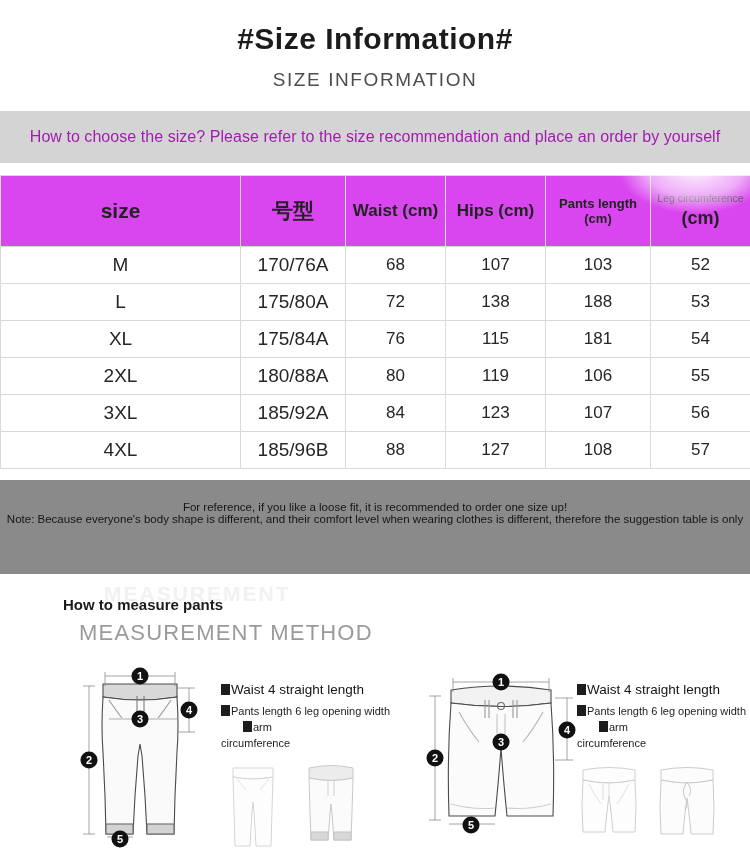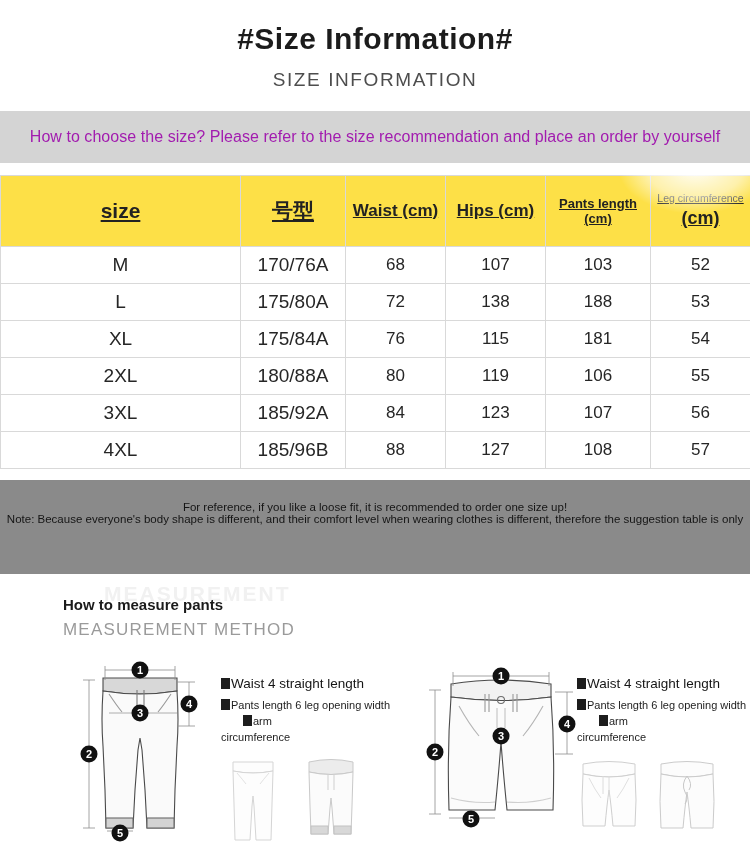--- a/index.html
+++ b/index.html
@@ -61,26 +61,25 @@
     border-collapse: collapse;
     table-layout: fixed;
   }
   table.size-table th,
   table.size-table td {
     border: 1px solid #d9d9d9;
     text-align: center;
     color: #222222;
   }
   table.size-table thead th {
-    background: #fde047;
+    background: #d946ef;
     height: 68px;
     font-weight: bold;
     font-size: 18px;
     vertical-align: middle;
-    text-decoration: underline;
   }
   table.size-table thead th.c0 { font-size: 21px; font-weight: bold; }
   table.size-table thead th.c1 { font-size: 21px; font-weight: bold; }
   table.size-table thead th.c2,
   table.size-table thead th.c3 { font-size: 17px; font-weight: bold; }
   table.size-table thead th.c4 { font-size: 13px; font-weight: bold; }
   table.size-table thead th.c5 { font-size: 18px; font-weight: bold; padding: 0; }
   .th-stack {
     display: flex;
     flex-direction: column;
@@ -141,26 +140,27 @@
     padding: 22px 0 0 63px;
   }
   .measure-title {
     font-size: 15px;
     font-weight: bold;
     color: #1b1b1b;
     position: relative;
     z-index: 2;
   }
   .measure-sub {
-    font-size: 17px;
+    font-size: 22px;
     color: #9a9a9a;
     letter-spacing: 1.2px;
     margin-top: 7px;
     position: relative;
     z-index: 2;
+    margin-left: 16px;
   }
   .watermark {
     position: absolute;
     top: 8px;
     left: 104px;
     font-size: 21px;
     letter-spacing: 2px;
     color: #f1f1f1;
     font-weight: bold;
     z-index: 1;

